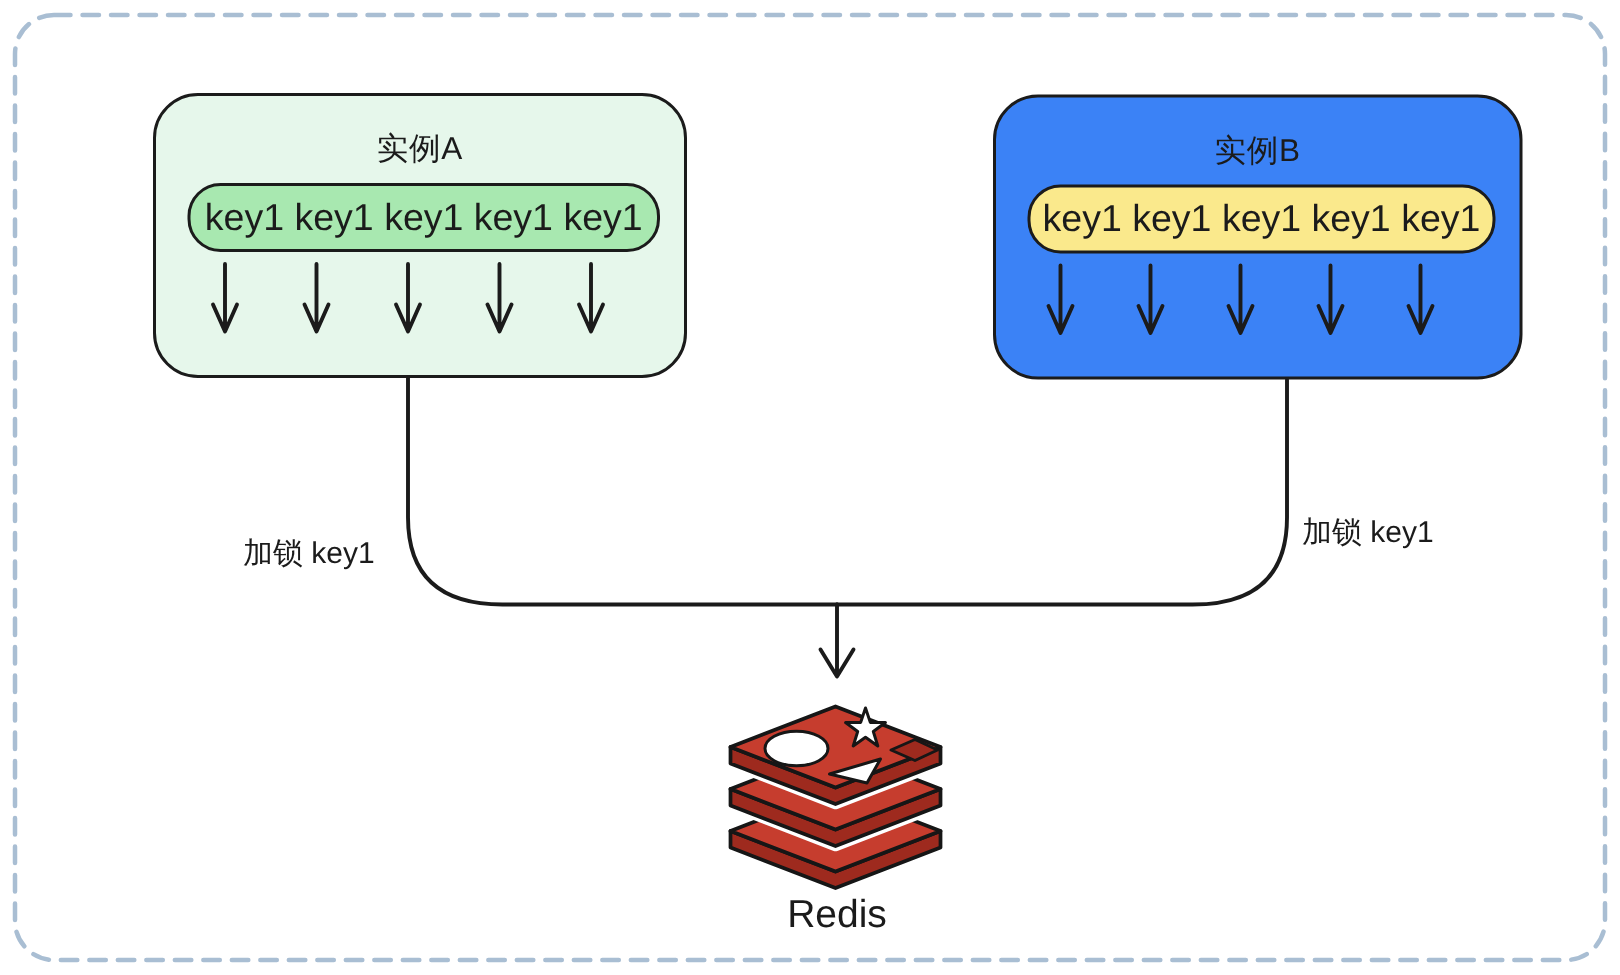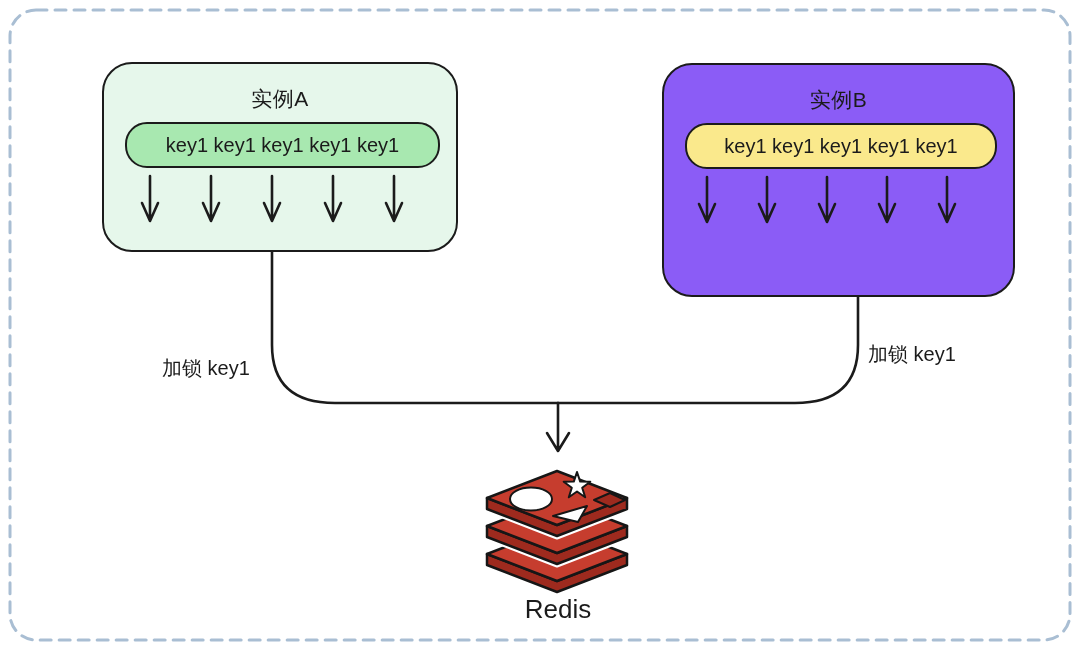--- a/index.html
+++ b/index.html
@@ -6,30 +6,30 @@
   .canvas{
     position:relative;width:1080px;height:650px;background:#ffffff;
     font-family:"Liberation Sans","DejaVu Sans",sans-serif;color:#1b1b1b;overflow:hidden;
   }
   .layer-svg{position:absolute;left:0;top:0;width:1080px;height:650px;pointer-events:none;}
 
   .instance-box{
     position:absolute;border:2.5px solid #1b1b1b;border-radius:30px;box-sizing:border-box;
   }
   .instance-a{left:102px;top:62px;width:356px;height:190px;background:#e6f7eb;}
-  .instance-b{left:662px;top:63px;width:353px;height:234px;background:#8b5cf6;}
+  .instance-b{left:662px;top:63px;width:353px;height:190px;background:#3b82f6;}
   .instance-title{
     position:absolute;left:0;right:0;top:21px;text-align:center;
     font-size:21px;letter-spacing:.5px;
   }
   .key-box{
     position:absolute;left:21px;top:58px;height:46px;box-sizing:border-box;
     border:2.5px solid #1b1b1b;border-radius:22px;
     display:flex;align-items:center;justify-content:center;
-    font-size:20px;
+    font-size:25px;
   }
   .instance-a .key-box{width:315px;background:#a8e8b0;}
   .instance-b .key-box{width:312px;background:#fae98c;}
   .arrow-row{
     position:absolute;top:110px;display:flex;justify-content:space-between;
   }
   .instance-a .arrow-row{left:35px;width:266px;}
   .instance-b .arrow-row{left:32px;width:262px;}
   .down-arrow{width:22px;height:52px;}
 

